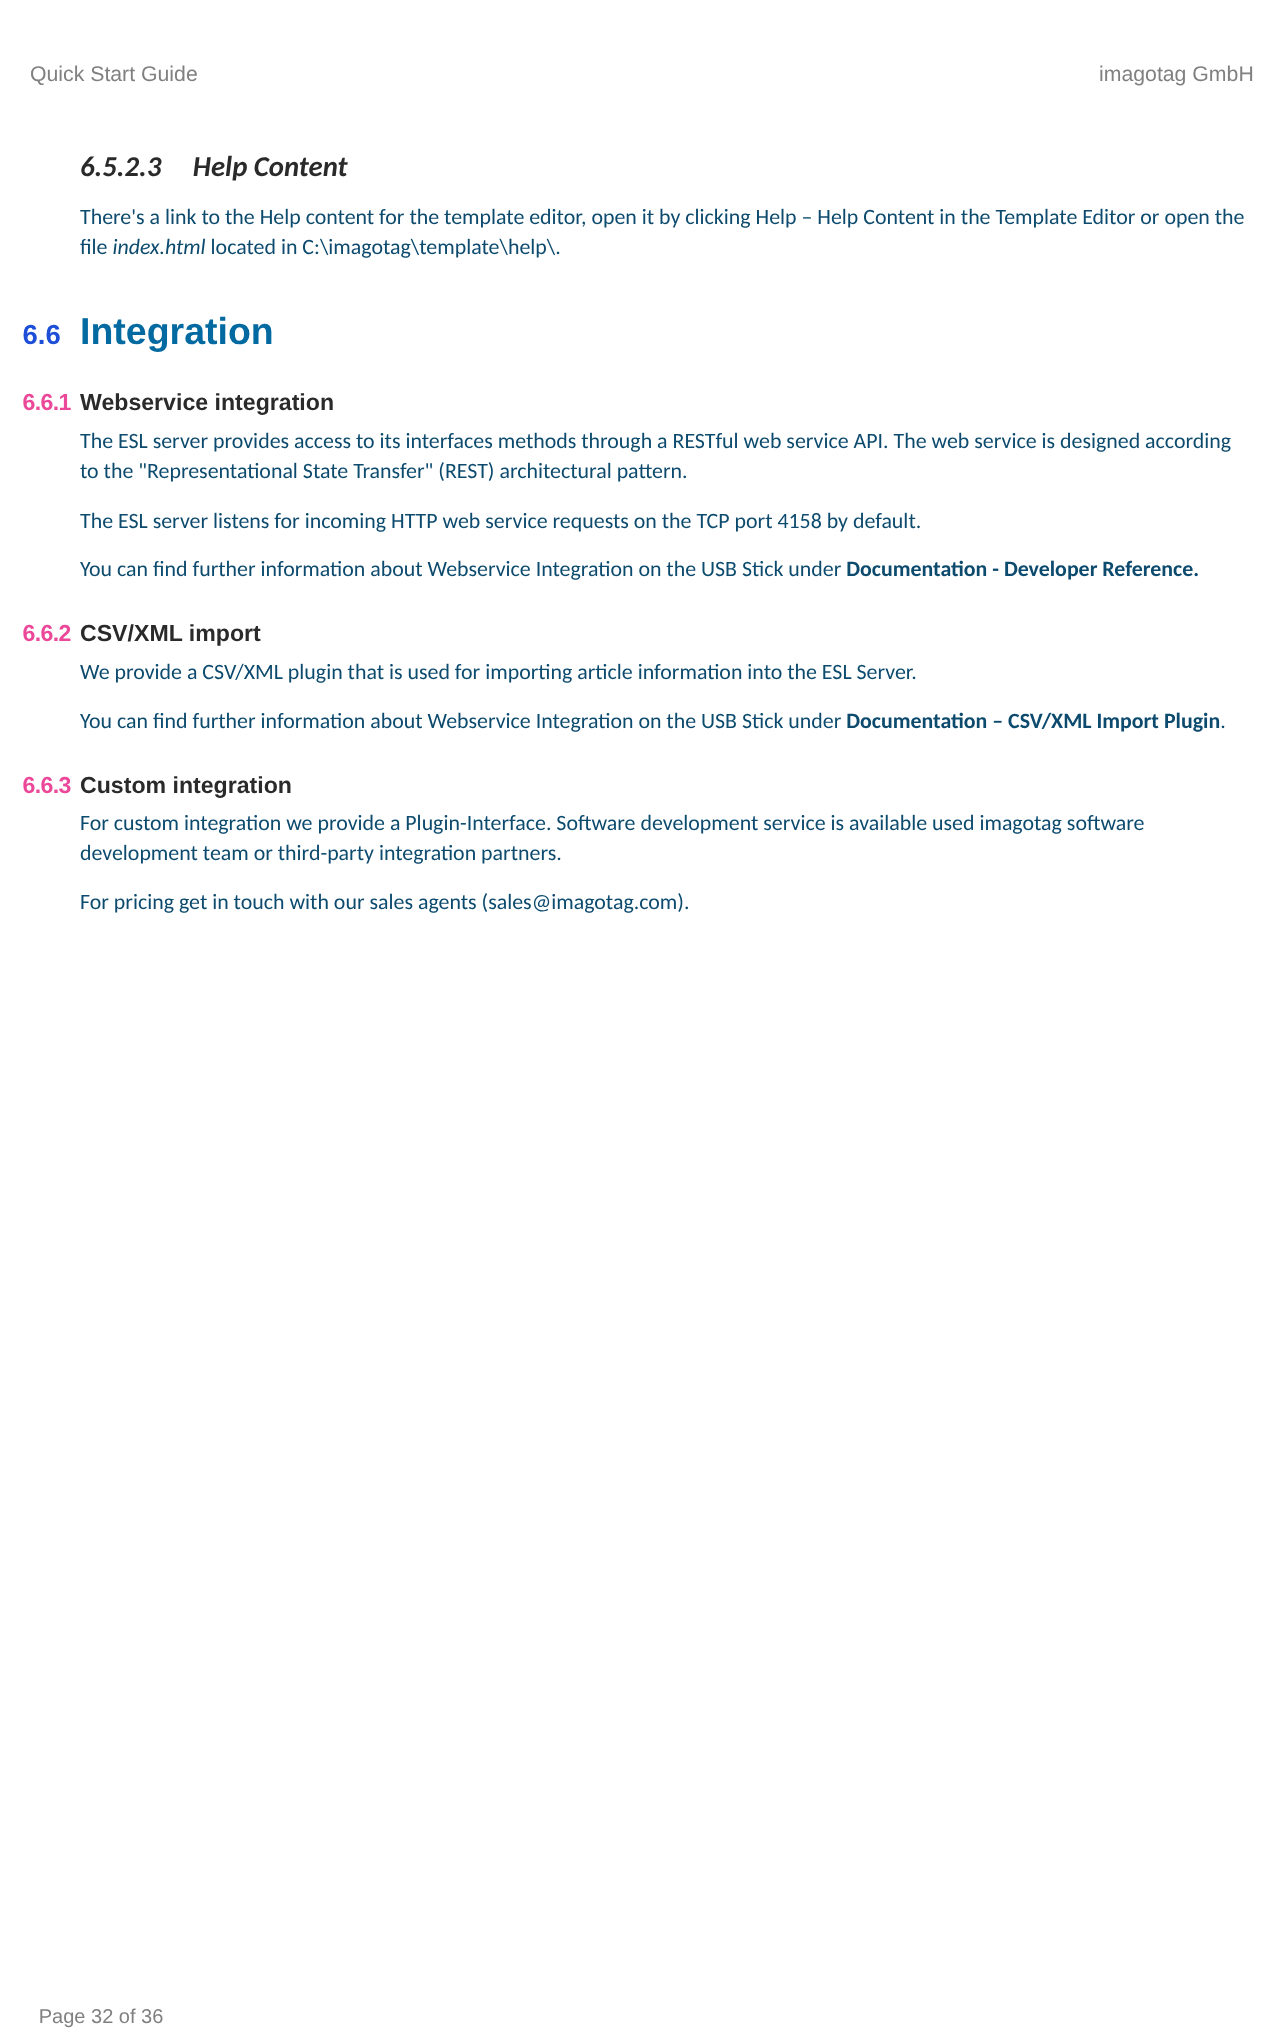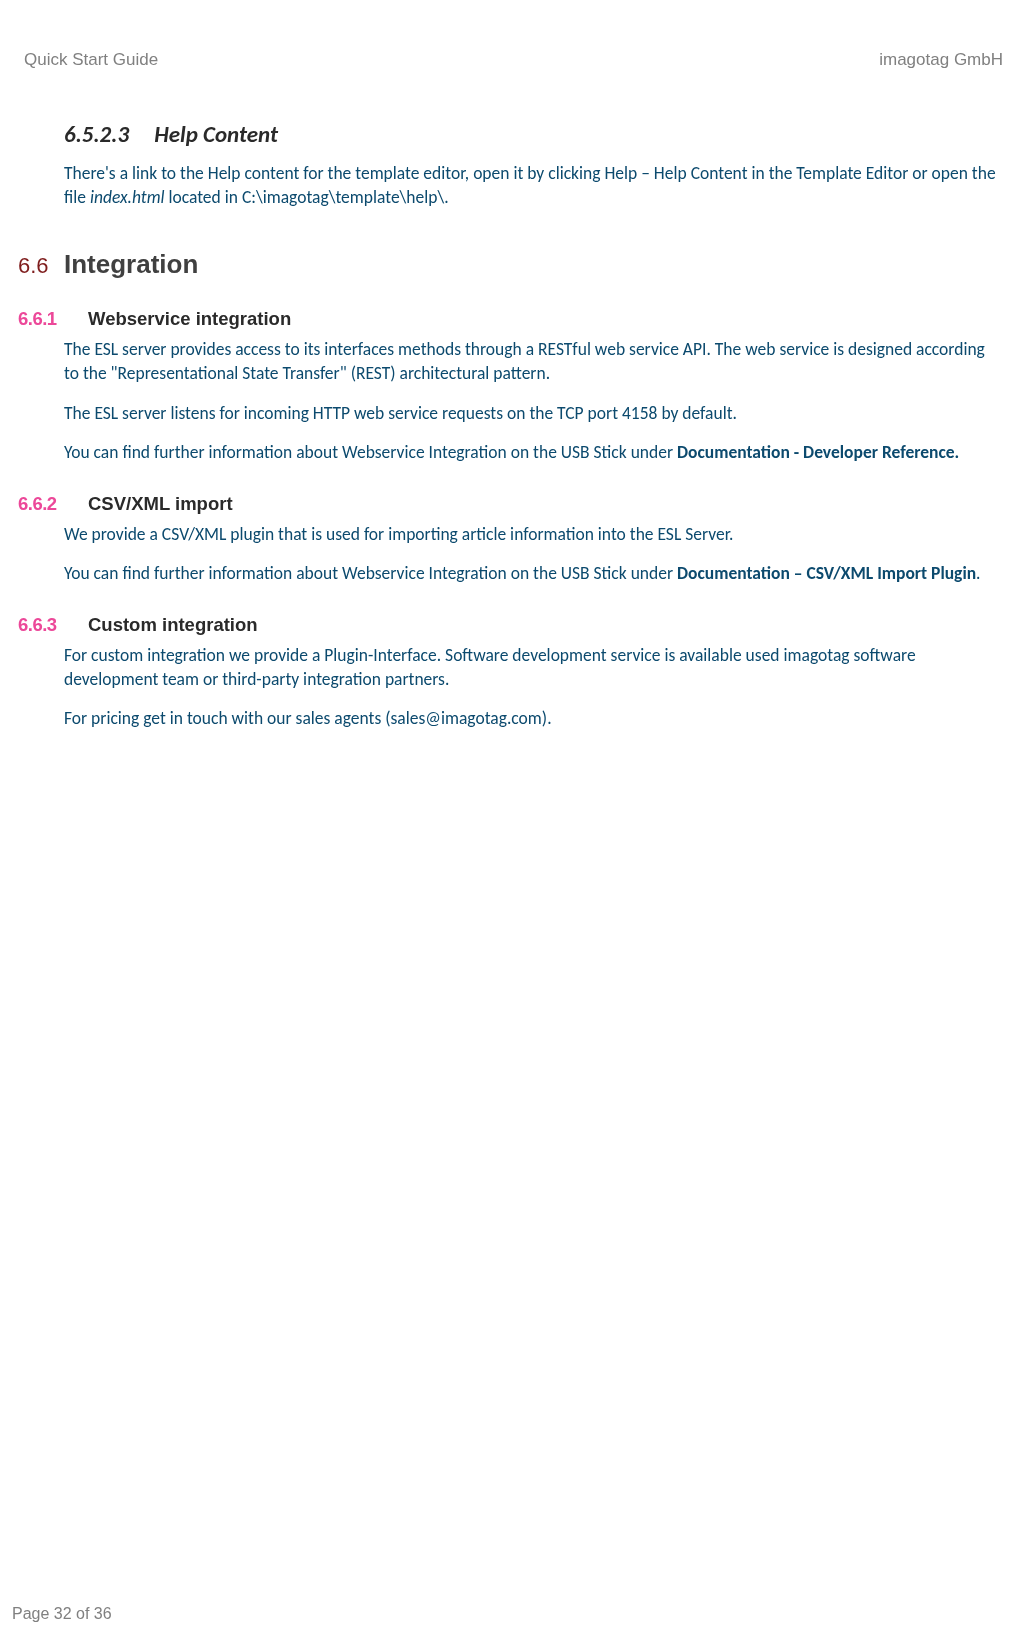--- a/index.html
+++ b/index.html
@@ -42,30 +42,30 @@
     }
     .h2row {
       display: flex;
       align-items: baseline;
       margin-left: -46px;
       margin-top: 40px;
       margin-bottom: 18px;
     }
     .h2num {
       font-family: "Trebuchet MS", Arial, sans-serif;
-      font-weight: normal;
+      font-weight: bold;
       font-size: 22px;
-      color: #7f1d1d;
+      color: #1d4ed8;
       width: 46px;
     }
     .h2title {
       font-family: "Trebuchet MS", Arial, sans-serif;
       font-weight: bold;
-      font-size: 26px;
-      color: #404040;
+      font-size: 30px;
+      color: #0369a1;
     }
     .h3row {
       display: flex;
       align-items: baseline;
       margin-left: -46px;
       margin-top: 28px;
       margin-bottom: 8px;
     }
     .h3num {
       font-family: "Trebuchet MS", Arial, sans-serif;
@@ -73,26 +73,25 @@
       font-size: 18.5px;
       color: #ec4899;
       width: 46px;
       letter-spacing: -0.5px;
     }
     .h3title {
       font-family: "Trebuchet MS", Arial, sans-serif;
       font-weight: bold;
       font-size: 18.5px;
       color: #2a2a2a;
-      margin-left: 24px;
     }
     .footer {
       position: absolute;
       bottom: 12px;
-      left: 12px;
+      left: 31px;
       font-family: "Trebuchet MS", Arial, sans-serif;
       color: #808080;
       font-size: 16px;
     }
     b { font-weight: bold; }
     i { font-style: italic; }
   </style>
 </head>
 <body>
 

